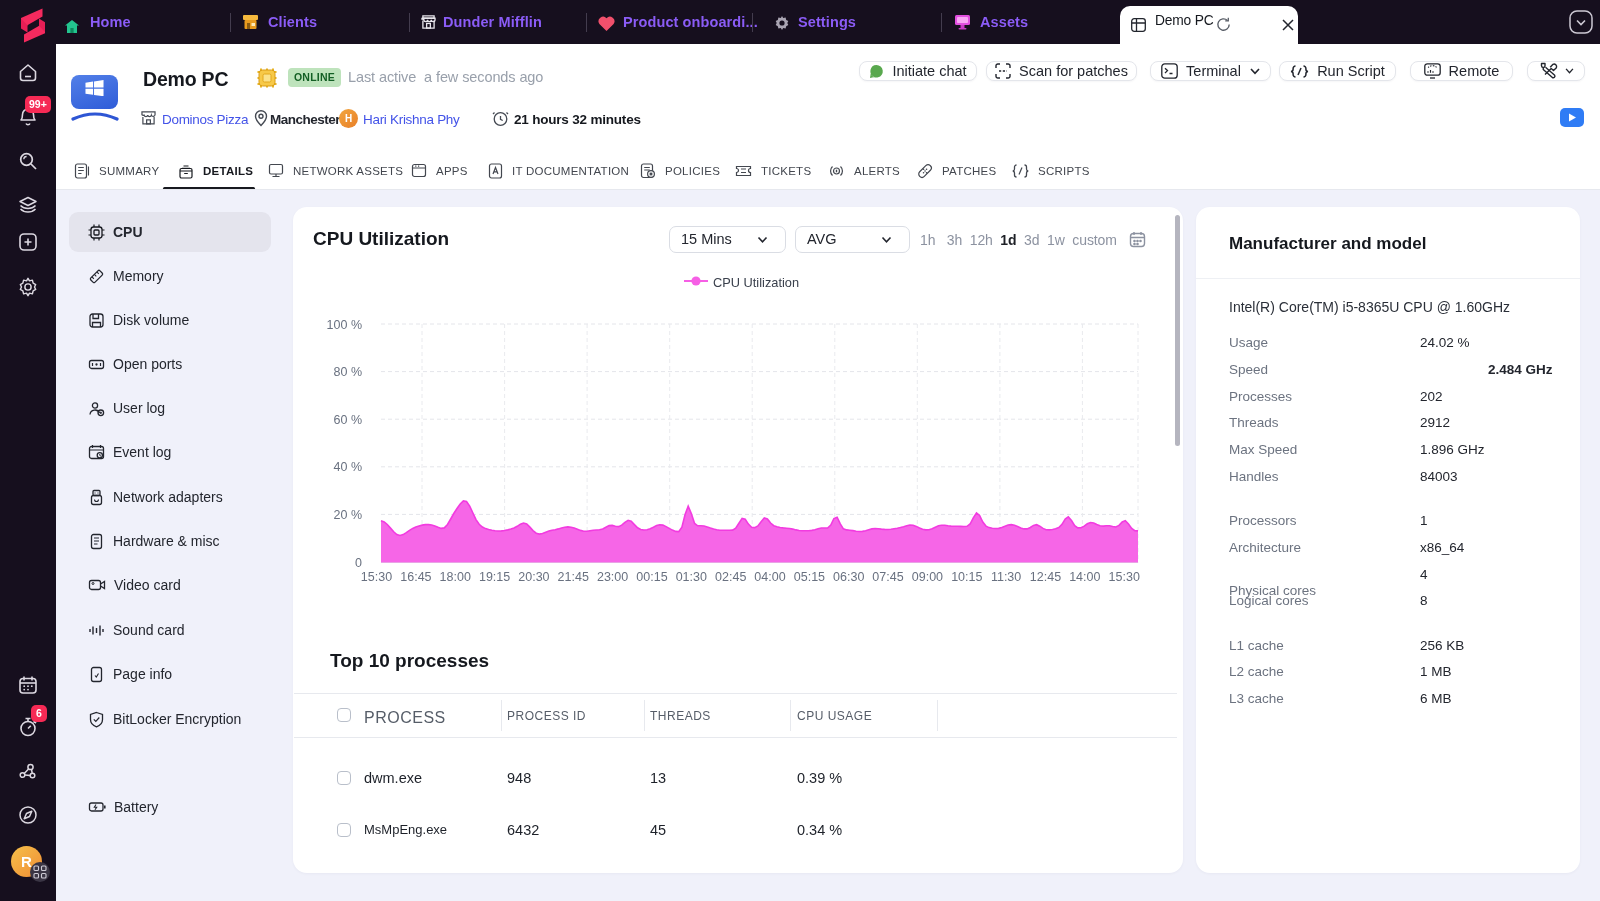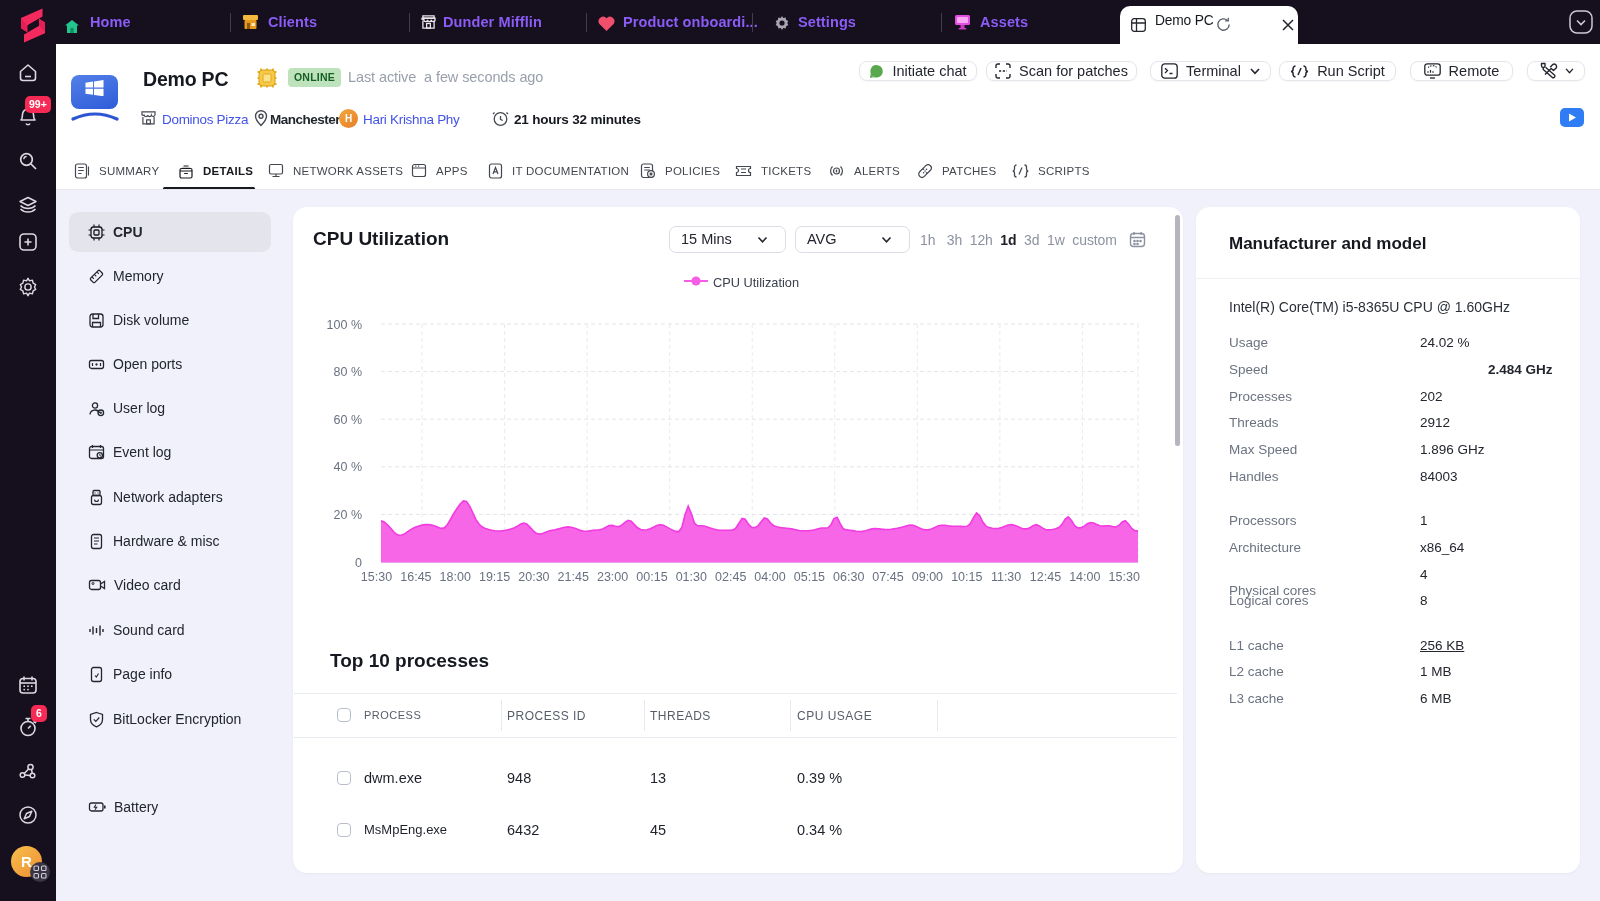--- a/index.html
+++ b/index.html
@@ -434,21 +434,21 @@
 </svg>
 
 <div class="abs" style="left:330px;top:650px;font-size:19px;font-weight:700;color:#15181e;">Top 10 processes</div>
 <div class="abs" style="left:294px;top:693px;width:883px;height:1px;background:#e7e9ee;"></div>
 <div class="abs" style="left:294px;top:737px;width:883px;height:1px;background:#e7e9ee;"></div>
 <div class="abs" style="left:501px;top:700px;width:1px;height:31px;background:#e7e9ee;"></div>
 <div class="abs" style="left:644px;top:700px;width:1px;height:31px;background:#e7e9ee;"></div>
 <div class="abs" style="left:790px;top:700px;width:1px;height:31px;background:#e7e9ee;"></div>
 <div class="abs" style="left:937px;top:700px;width:1px;height:31px;background:#e7e9ee;"></div>
 <div class="abs" style="left:337px;top:708px;width:14px;height:14px;border:1.5px solid #b9bfca;border-radius:4px;background:#fff;"></div>
-<div class="abs" style="left:364px;top:709px;font-size:11px;color:#565d68;letter-spacing:.5px;">PROCESS</div>
+<div class="abs" style="left:364px;top:709px;font-size:16px;color:#565d68;letter-spacing:.5px;">PROCESS</div>
 <div class="abs" style="left:507px;top:709px;font-size:12px;color:#565d68;letter-spacing:.5px;">PROCESS ID</div>
 <div class="abs" style="left:650px;top:709px;font-size:12px;color:#565d68;letter-spacing:.5px;">THREADS</div>
 <div class="abs" style="left:797px;top:709px;font-size:12px;color:#565d68;letter-spacing:.5px;">CPU USAGE</div>
 <div class="abs" style="left:337px;top:771px;width:14px;height:14px;border:1.5px solid #b9bfca;border-radius:4px;background:#fff;"></div>
 <div class="abs" style="left:364px;top:770px;font-size:14.5px;color:#1d2129;">dwm.exe</div>
 <div class="abs" style="left:507px;top:770px;font-size:14.5px;color:#1d2129;">948</div>
 <div class="abs" style="left:650px;top:770px;font-size:14.5px;color:#1d2129;">13</div>
 <div class="abs" style="left:797px;top:770px;font-size:14.5px;color:#1d2129;">0.39 %</div>
 <div class="abs" style="left:337px;top:823px;width:14px;height:14px;border:1.5px solid #b9bfca;border-radius:4px;background:#fff;"></div>
 <div class="abs" style="left:364px;top:822px;font-size:13px;color:#1d2129;">MsMpEng.exe</div>
@@ -474,17 +474,17 @@
 <div class="rowval" style="left:1420px;top:469px;">84003</div>
 <div class="rowlbl" style="left:1229px;top:513px;">Processors</div>
 <div class="rowval" style="left:1420px;top:513px;">1</div>
 <div class="rowlbl" style="left:1229px;top:540px;">Architecture</div>
 <div class="rowval" style="left:1420px;top:540px;">x86_64</div>
 <div class="rowlbl" style="left:1229px;top:567px;margin-top:16px;">Physical cores</div>
 <div class="rowval" style="left:1420px;top:567px;">4</div>
 <div class="rowlbl" style="left:1229px;top:593px;">Logical cores</div>
 <div class="rowval" style="left:1420px;top:593px;">8</div>
 <div class="rowlbl" style="left:1229px;top:638px;">L1 cache</div>
-<div class="rowval" style="left:1420px;top:638px;text-decoration:underline;">256 KB</div>
+<div class="rowval" style="left:1420px;top:638px;">256 KB</div>
 <div class="rowlbl" style="left:1229px;top:664px;">L2 cache</div>
 <div class="rowval" style="left:1420px;top:664px;">1 MB</div>
 <div class="rowlbl" style="left:1229px;top:691px;">L3 cache</div>
 <div class="rowval" style="left:1420px;top:691px;">6 MB</div>
 
 </body></html>

